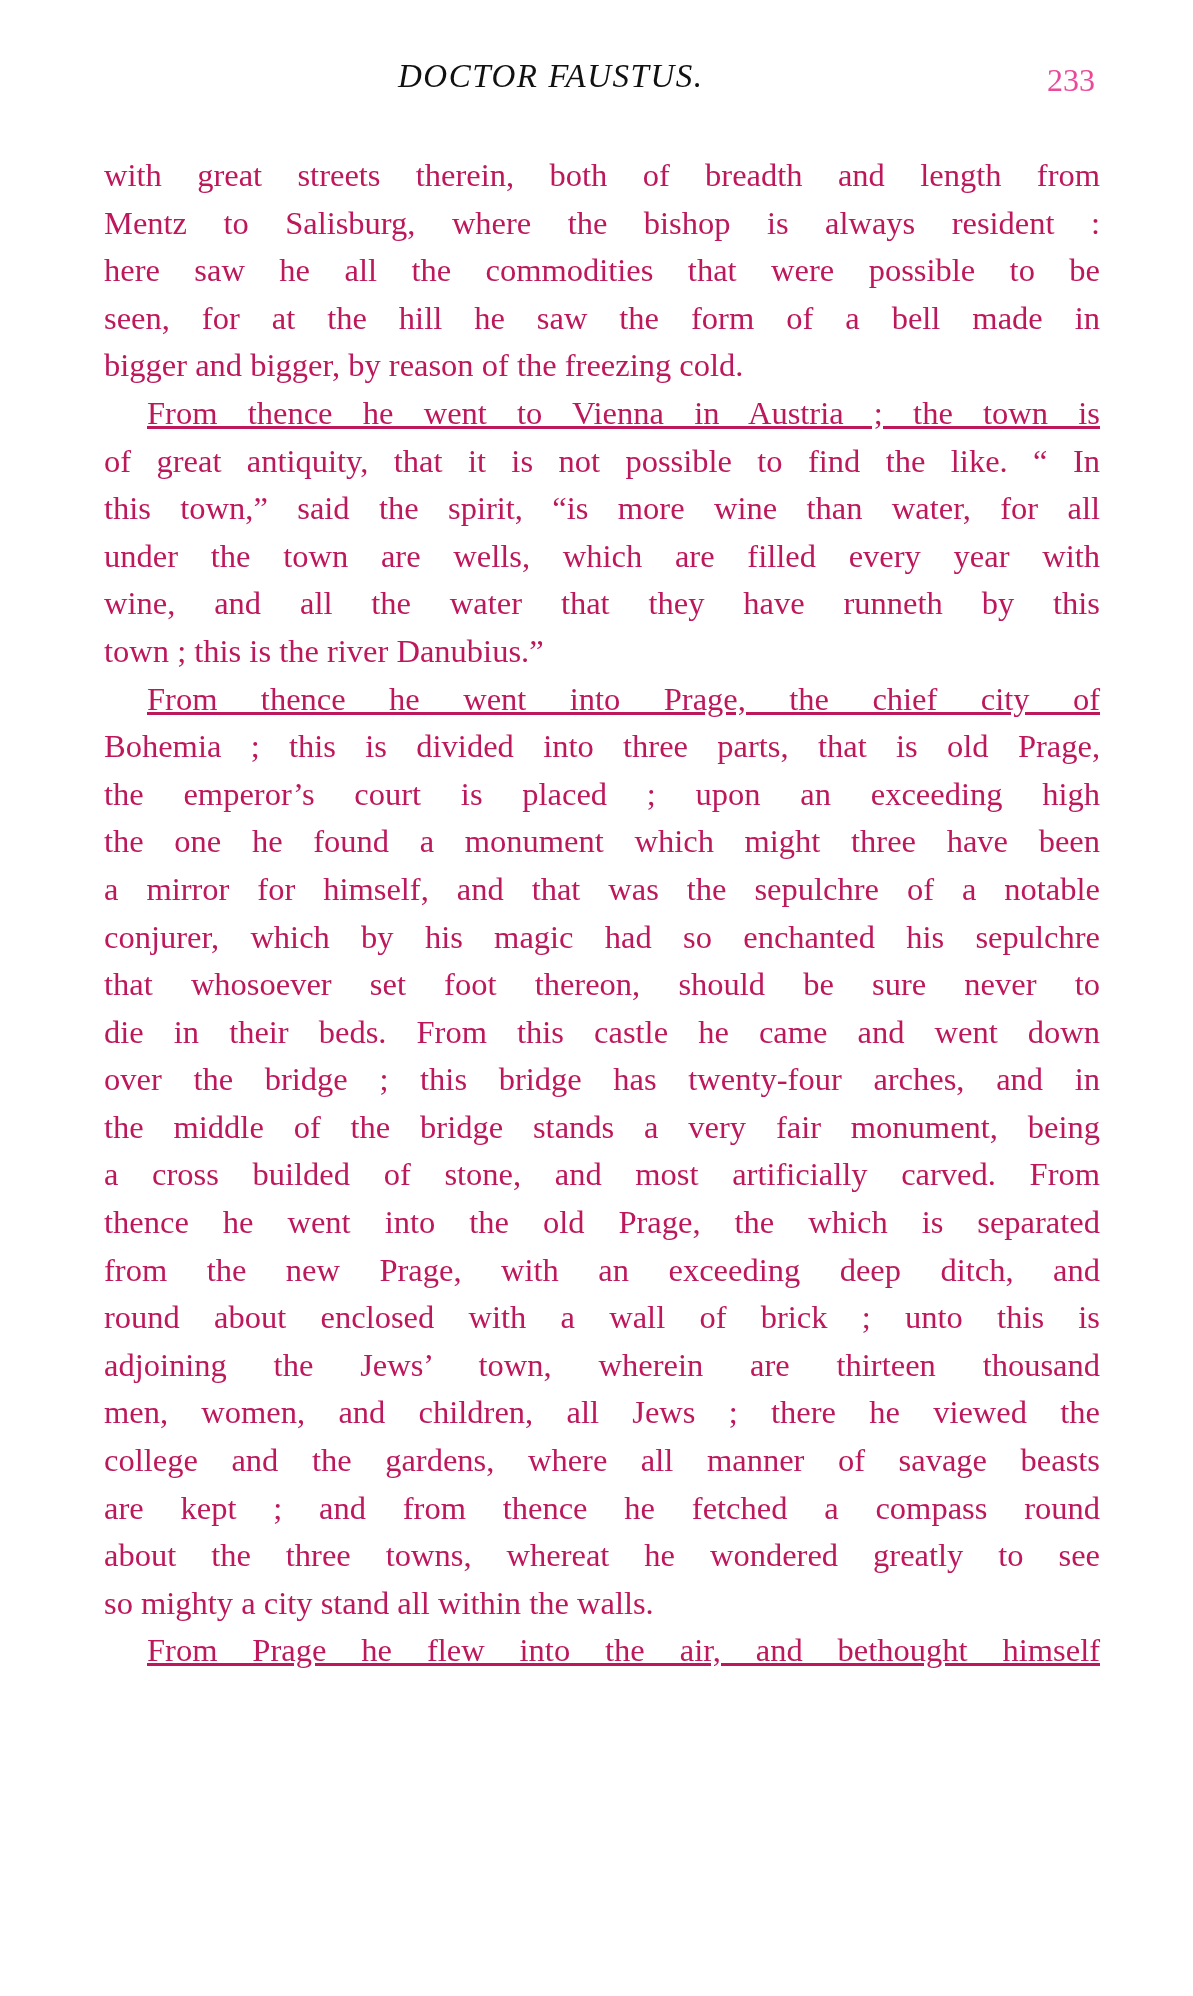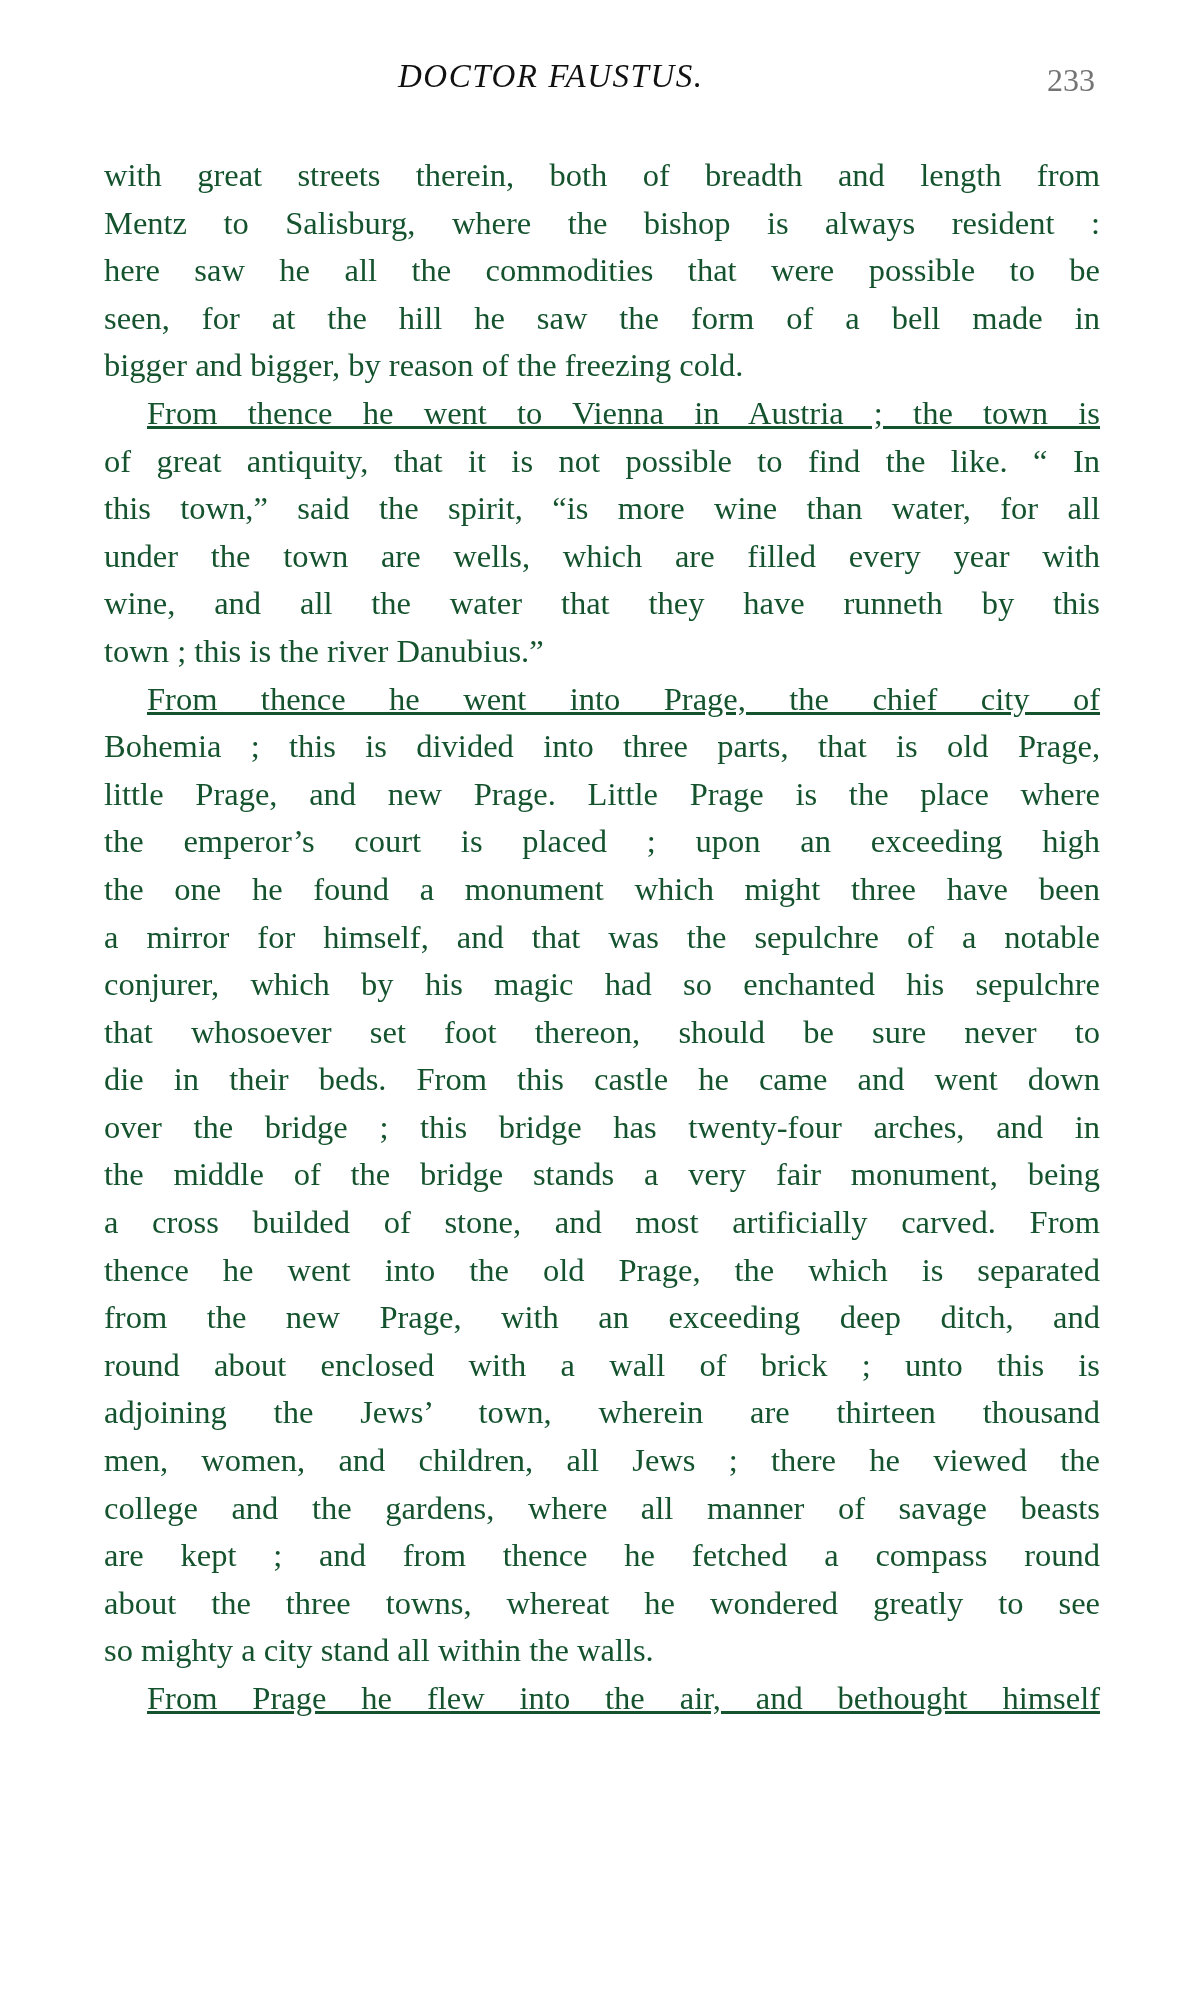--- a/index.html
+++ b/index.html
@@ -1,21 +1,21 @@
 <!DOCTYPE html>
 <html><head>
 <meta charset="utf-8">
 <style>
   html, body { margin: 0; padding: 0; background: #ffffff; }
   body { width: 1193px; height: 1996px; position: relative; overflow: hidden; color: #111; }
   .page { position: absolute; left: 0; top: 0; width: 1078px; height: 1996px; background: #fff; padding-left: 16px; }
   .running-head { position: absolute; top: 52px; left: 0; width: 1193px; height: 50px; }
   .title { position: absolute; left: 398px; top: 6px; font-family: "Liberation Serif", serif; font-style: italic; font-size: 33px; letter-spacing: 1.5px; color: #111; }
-  .folio { position: absolute; left: 1047px; top: 10px; font-family: "Liberation Serif", serif; font-size: 32px; color: #737373; }
-  .text-block { position: absolute; left: 104px; top: 152px; width: 996px; font-family: "Liberation Serif", serif; font-size: 32.5px; color: #14532d; }
+  .folio { position: absolute; left: 1047px; top: 10px; font-family: "Liberation Serif", serif; font-size: 32px; color: #ec4899; }
+  .text-block { position: absolute; left: 104px; top: 152px; width: 996px; font-family: "Liberation Serif", serif; font-size: 32.5px; color: #be185d; }
   .line { height: 47.6px; line-height: 47.6px; white-space: nowrap; text-align: justify; text-align-last: justify; overflow: visible; }
   .line.indent { padding-left: 43px; text-decoration: underline; }
   .line.last { text-align-last: left; }
 </style>
 </head>
 <body>
 
 <div class="page">
   <div class="running-head">
     <span class="title">DOCTOR FAUSTUS.</span>
@@ -28,21 +28,20 @@
       <div class="line">seen, for at the hill he saw the form of a bell made in</div>
       <div class="line last">bigger and bigger, by reason of the freezing cold.</div>
       <div class="line indent">From thence he went to Vienna in Austria ; the town is</div>
       <div class="line">of great antiquity, that it is not possible to find the like. “ In</div>
       <div class="line">this town,” said the spirit, “is more wine than water, for all</div>
       <div class="line">under the town are wells, which are filled every year with</div>
       <div class="line">wine, and all the water that they have runneth by this</div>
       <div class="line last">town ; this is the river Danubius.”</div>
       <div class="line indent">From thence he went into Prage, the chief city of</div>
       <div class="line">Bohemia ; this is divided into three parts, that is old Prage,</div>
-      <div class="line">little Prage, and new Prage. Little Prage is the place where</div>
       <div class="line">the emperor’s court is placed ; upon an exceeding high</div>
       <div class="line">the one he found a monument which might three have been</div>
       <div class="line">a mirror for himself, and that was the sepulchre of a notable</div>
       <div class="line">conjurer, which by his magic had so enchanted his sepulchre</div>
       <div class="line">that whosoever set foot thereon, should be sure never to</div>
       <div class="line">die in their beds. From this castle he came and went down</div>
       <div class="line">over the bridge ; this bridge has twenty-four arches, and in</div>
       <div class="line">the middle of the bridge stands a very fair monument, being</div>
       <div class="line">a cross builded of stone, and most artificially carved. From</div>
       <div class="line">thence he went into the old Prage, the which is separated</div>

